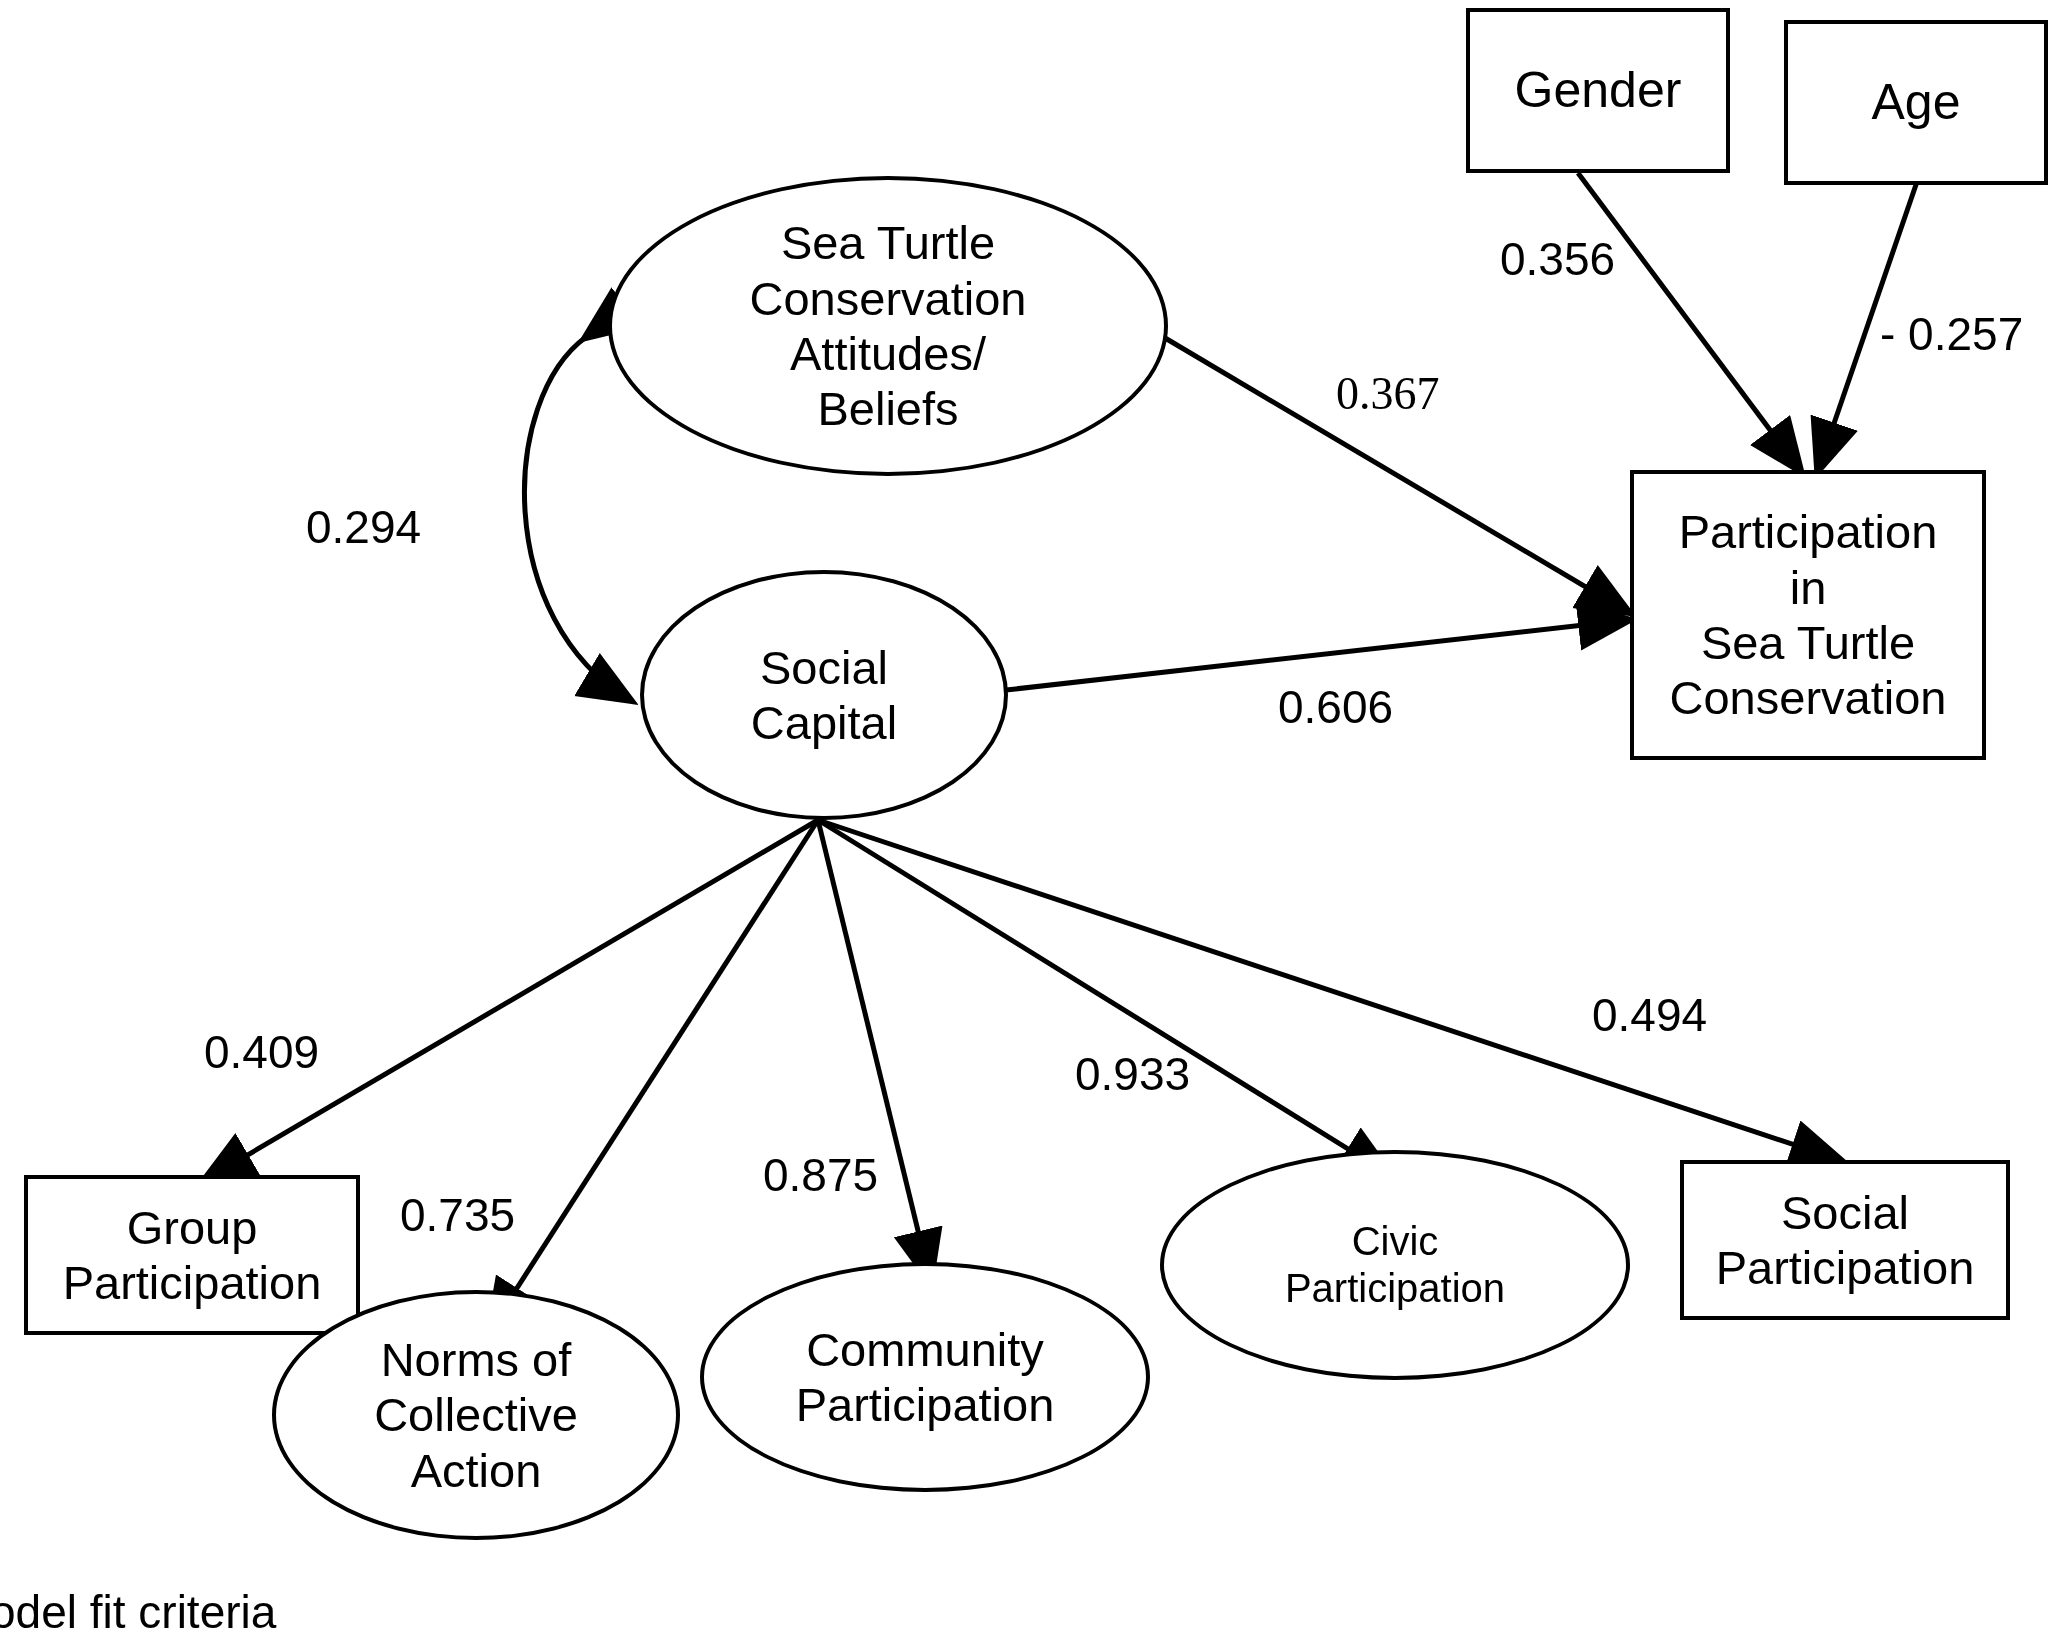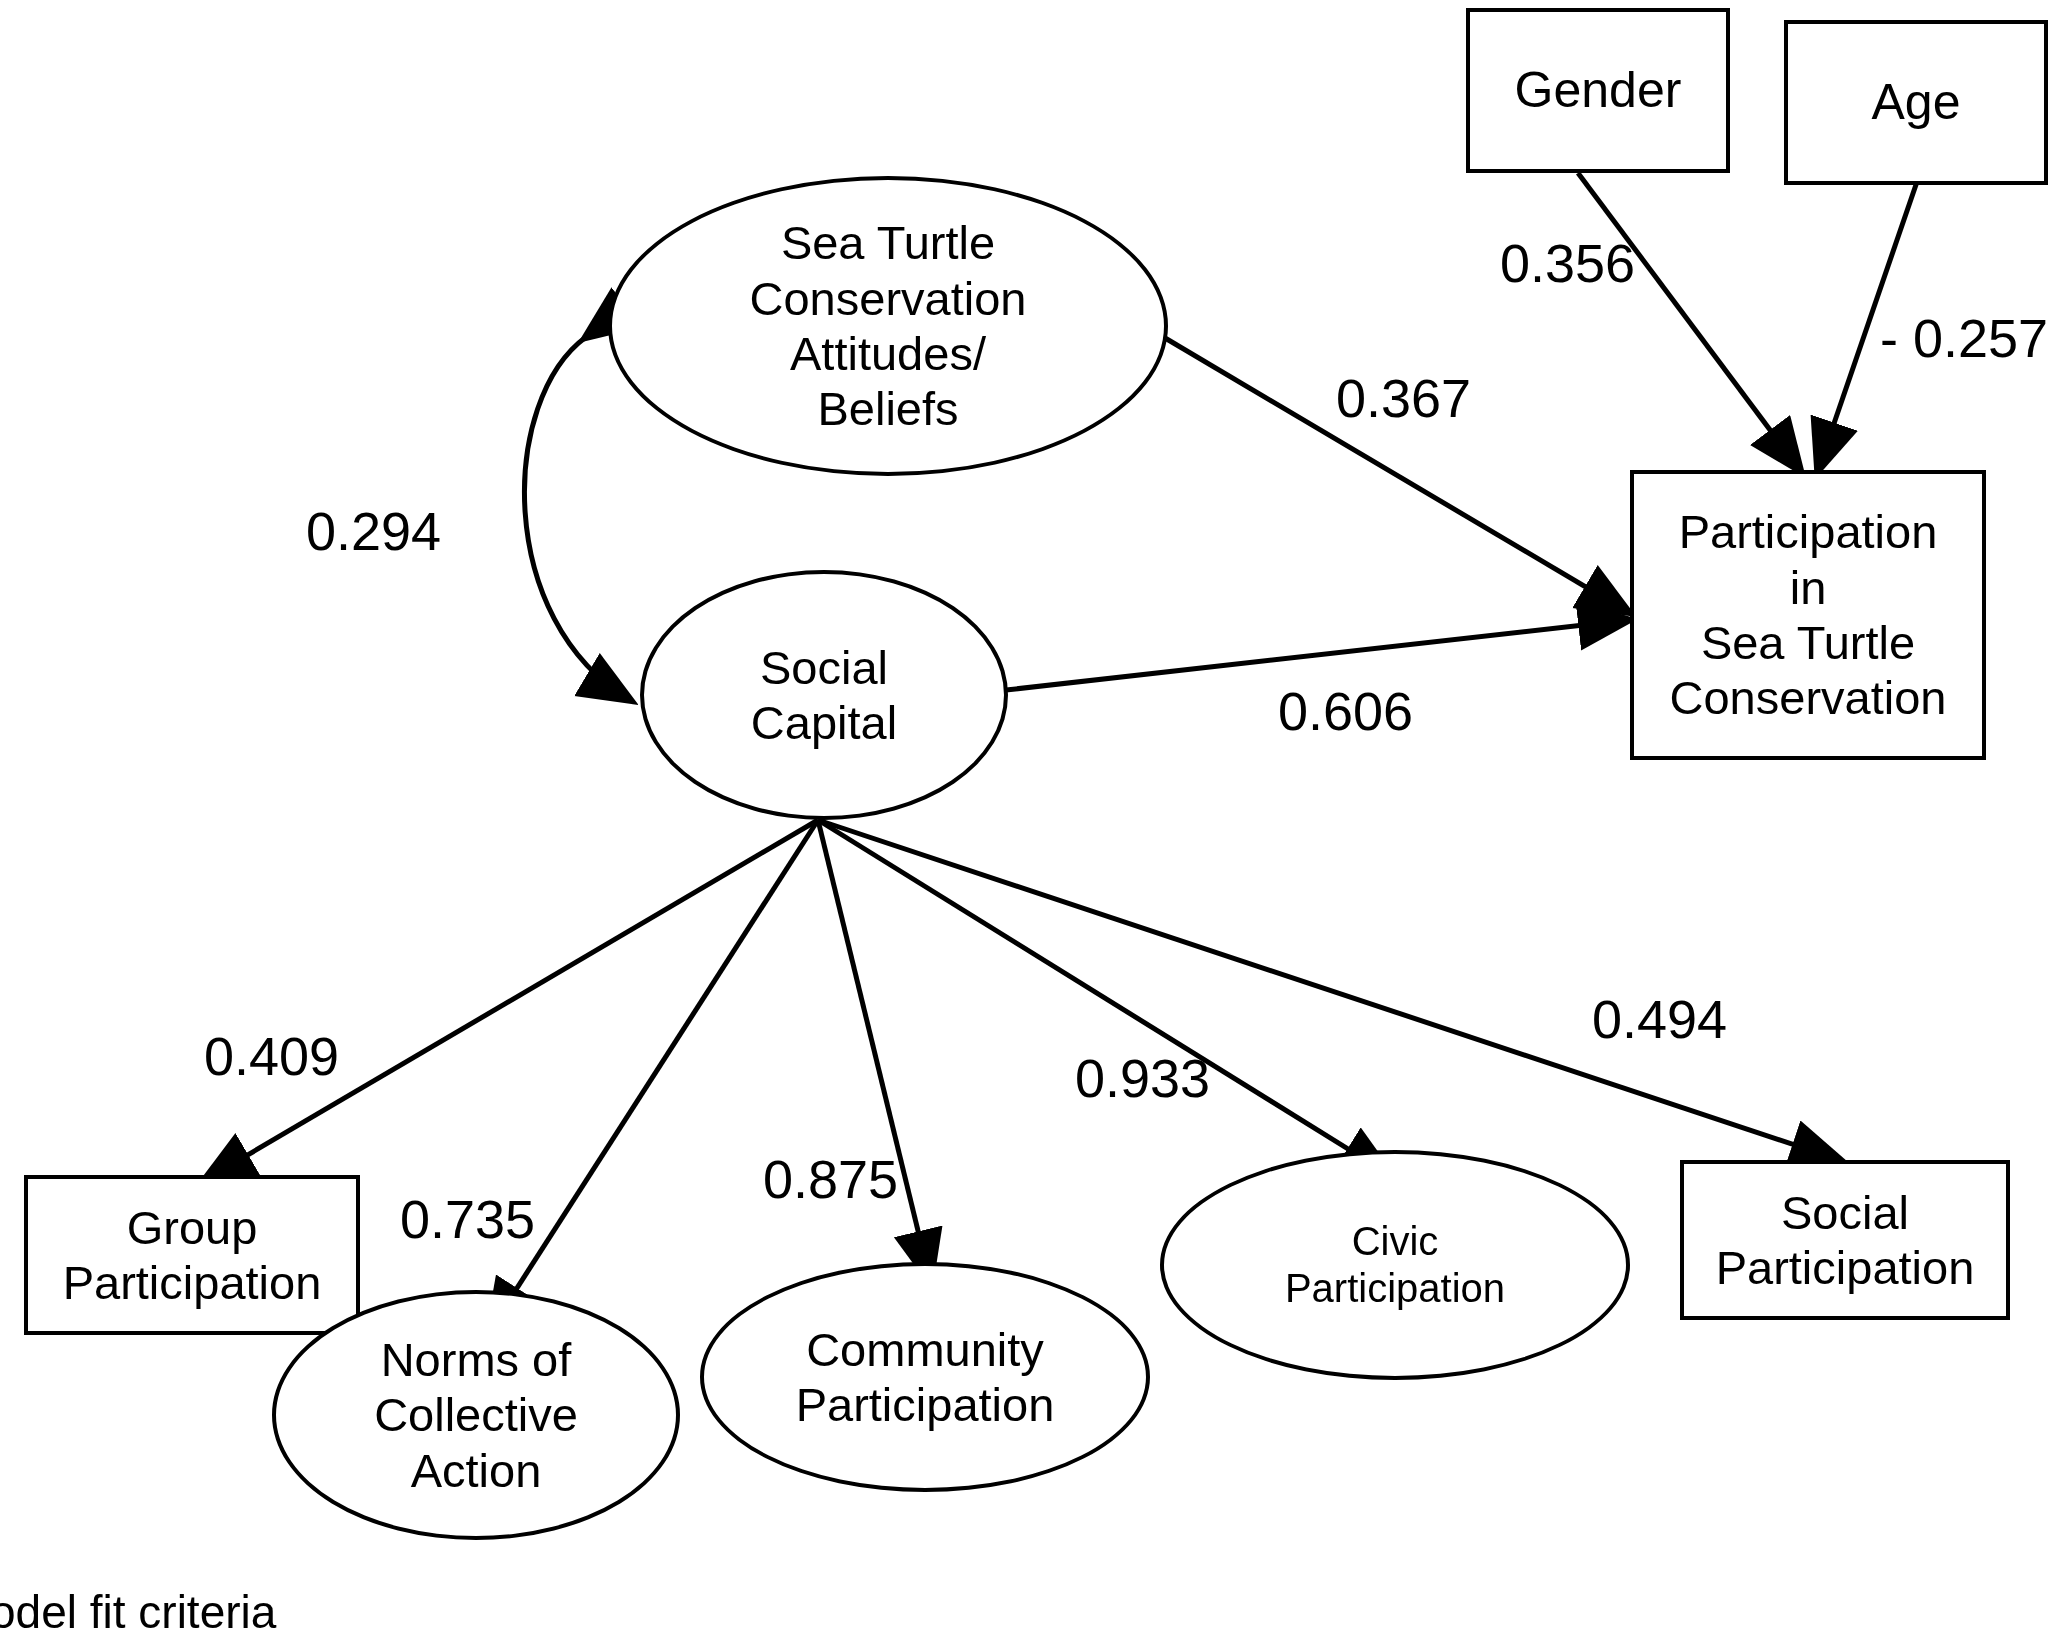--- a/index.html
+++ b/index.html
@@ -41,21 +41,21 @@
     border-radius: 50%;
   }
   .node .label {
     white-space: pre-line;
     padding: 0 6px;
   }
   .edge-label {
     position: absolute;
     color: #000000;
     white-space: nowrap;
-    font-size: 54px;
+    font-size: 46px;
   }
   .footnote {
     position: absolute;
     color: #000000;
     font-size: 46px;
     white-space: nowrap;
   }
 </style>
 </head>
 <body>
@@ -134,21 +134,21 @@
 Participation</span>
   </div>
 
   <div class="node rect" style="left:1680px;top:1160px;width:330px;height:160px;font-size:47px;">
     <span class="label">Social
 Participation</span>
   </div>
 
   <div class="edge-label" style="left:1500px;top:232px;">0.356</div>
   <div class="edge-label" style="left:1880px;top:307px;">- 0.257</div>
-  <div class="edge-label" style="left:1336px;top:367px;">0.367</div>
+  <div class="edge-label" style="left:1336px;top:367px;font-family:Liberation Serif, serif;">0.367</div>
   <div class="edge-label" style="left:306px;top:500px;">0.294</div>
   <div class="edge-label" style="left:1278px;top:680px;">0.606</div>
   <div class="edge-label" style="left:1592px;top:988px;">0.494</div>
   <div class="edge-label" style="left:204px;top:1025px;">0.409</div>
   <div class="edge-label" style="left:400px;top:1140px;margin-top:48px;">0.735</div>
   <div class="edge-label" style="left:735px;top:1148px;margin-left:28px;">0.875</div>
   <div class="edge-label" style="left:1075px;top:1047px;">0.933</div>
 
   <div class="footnote" style="left:-10px;top:1585px;">odel fit criteria</div>
 

